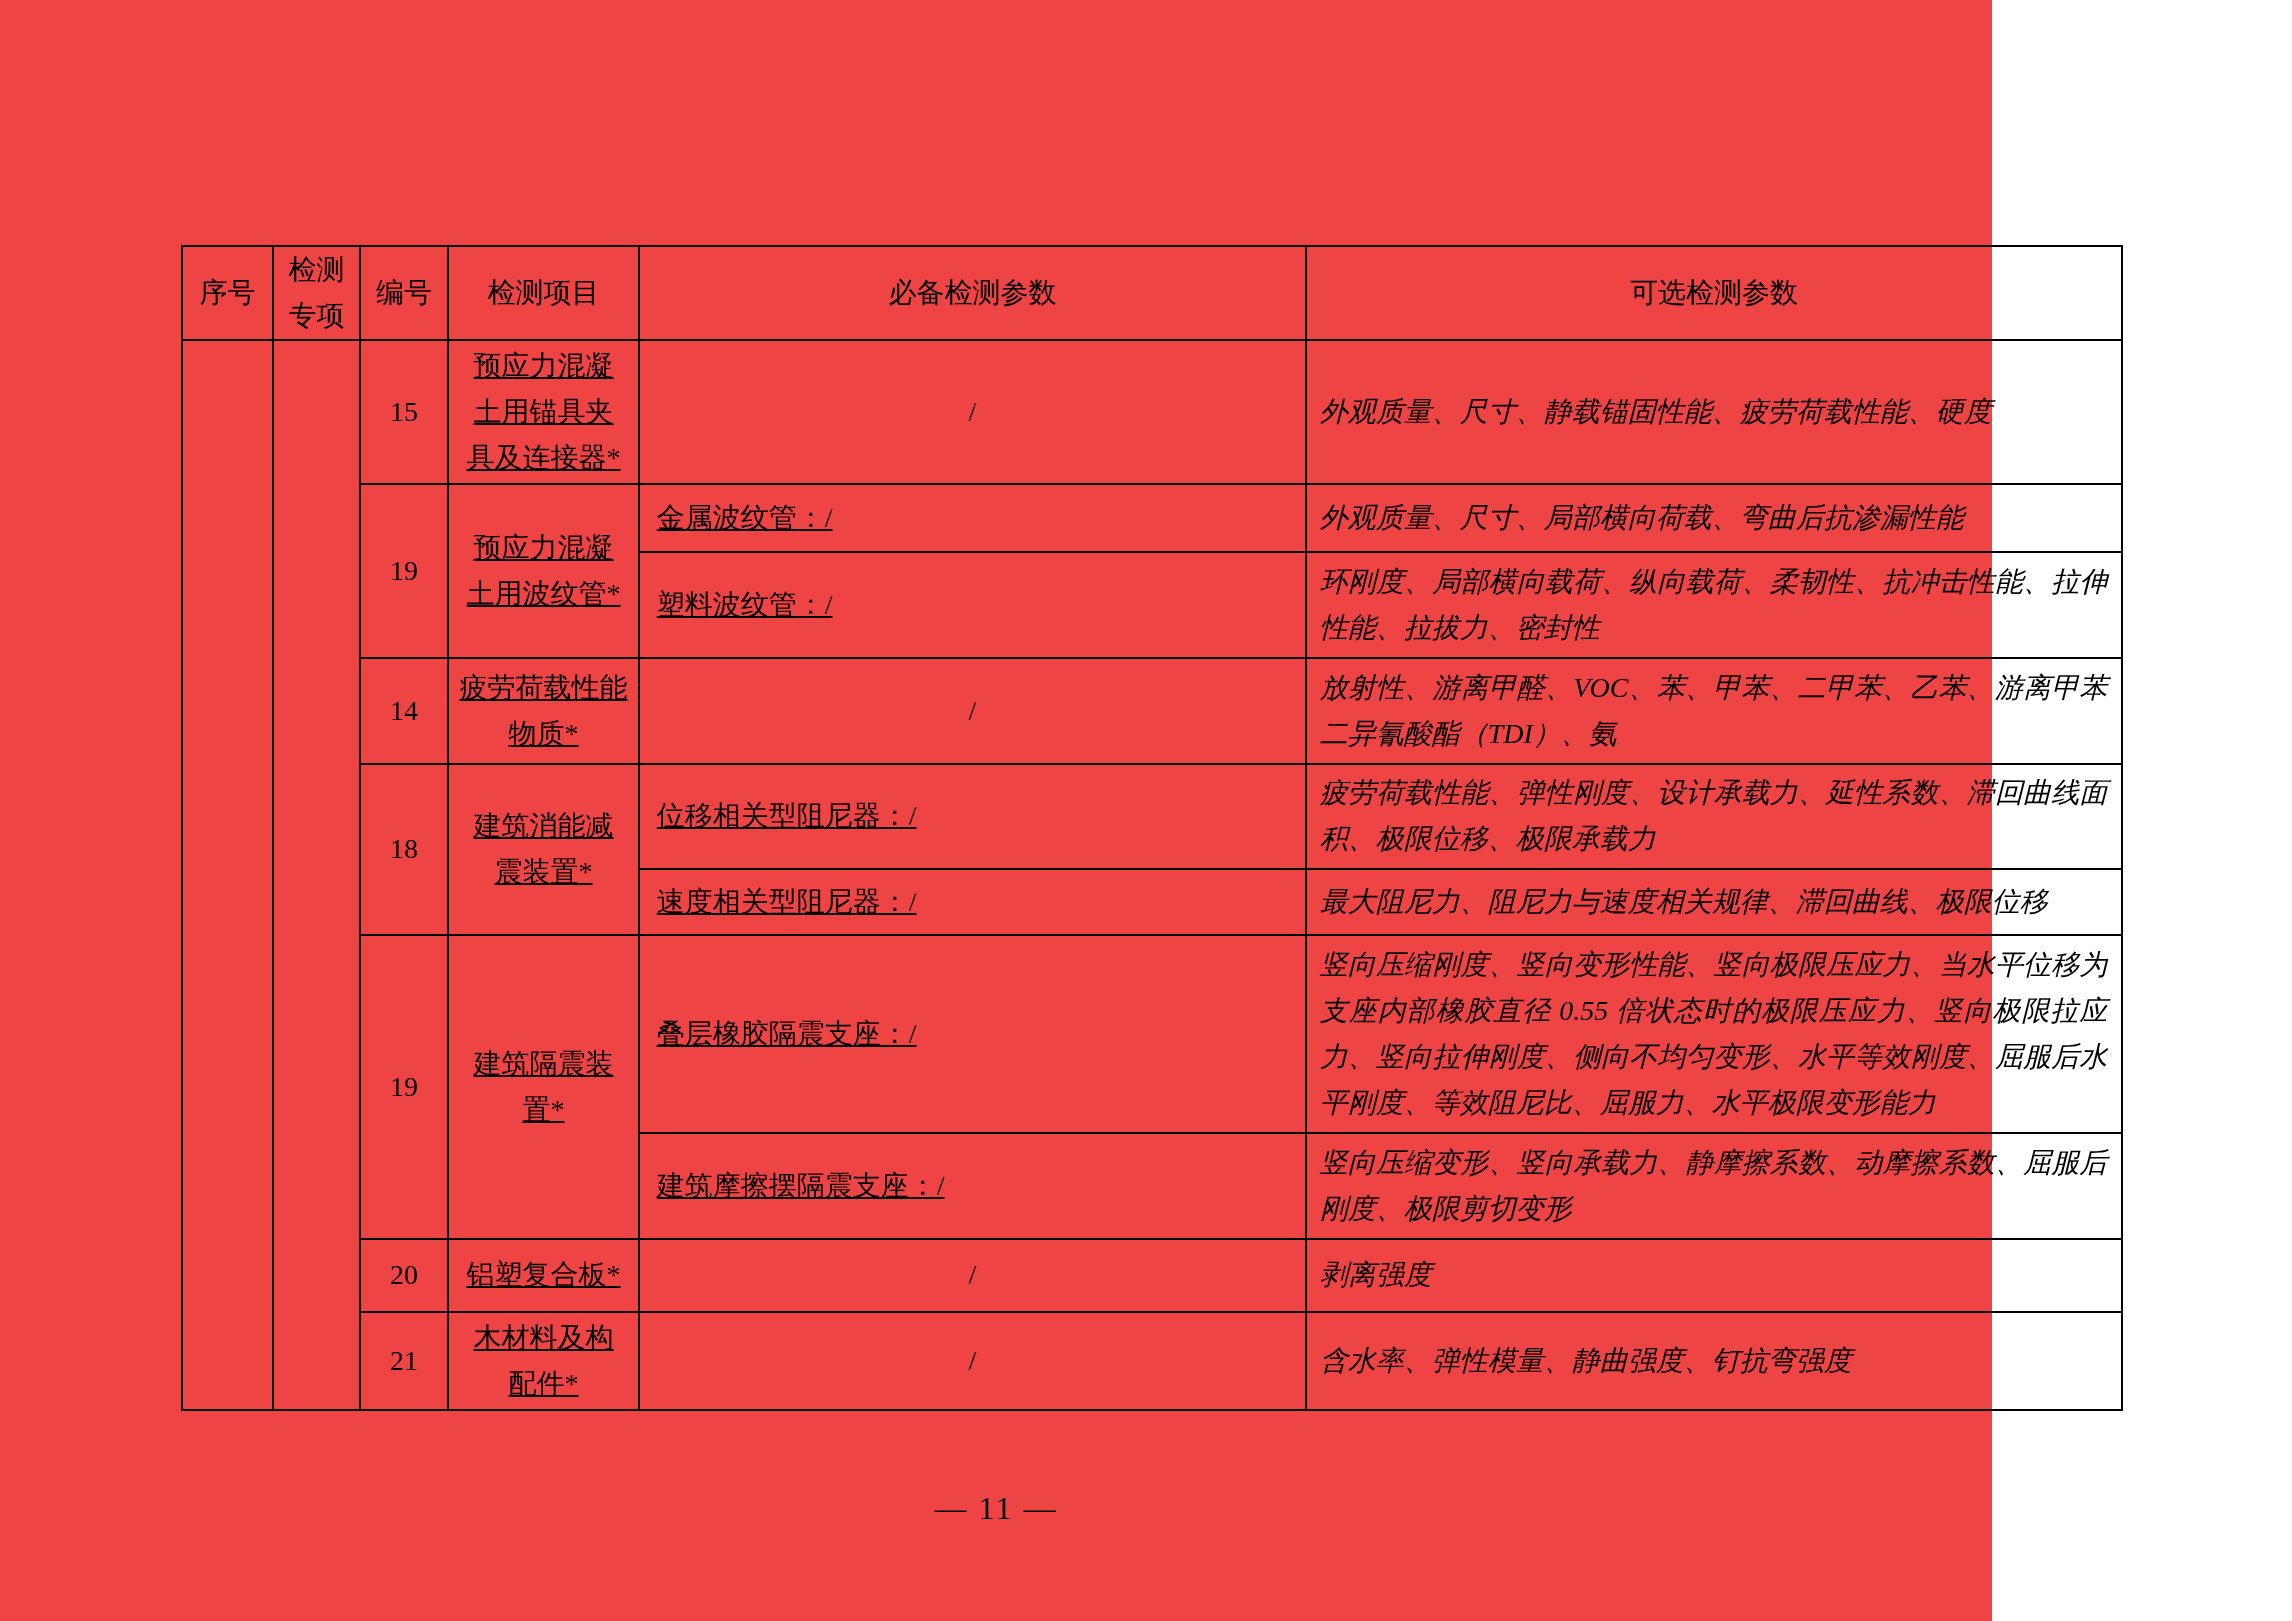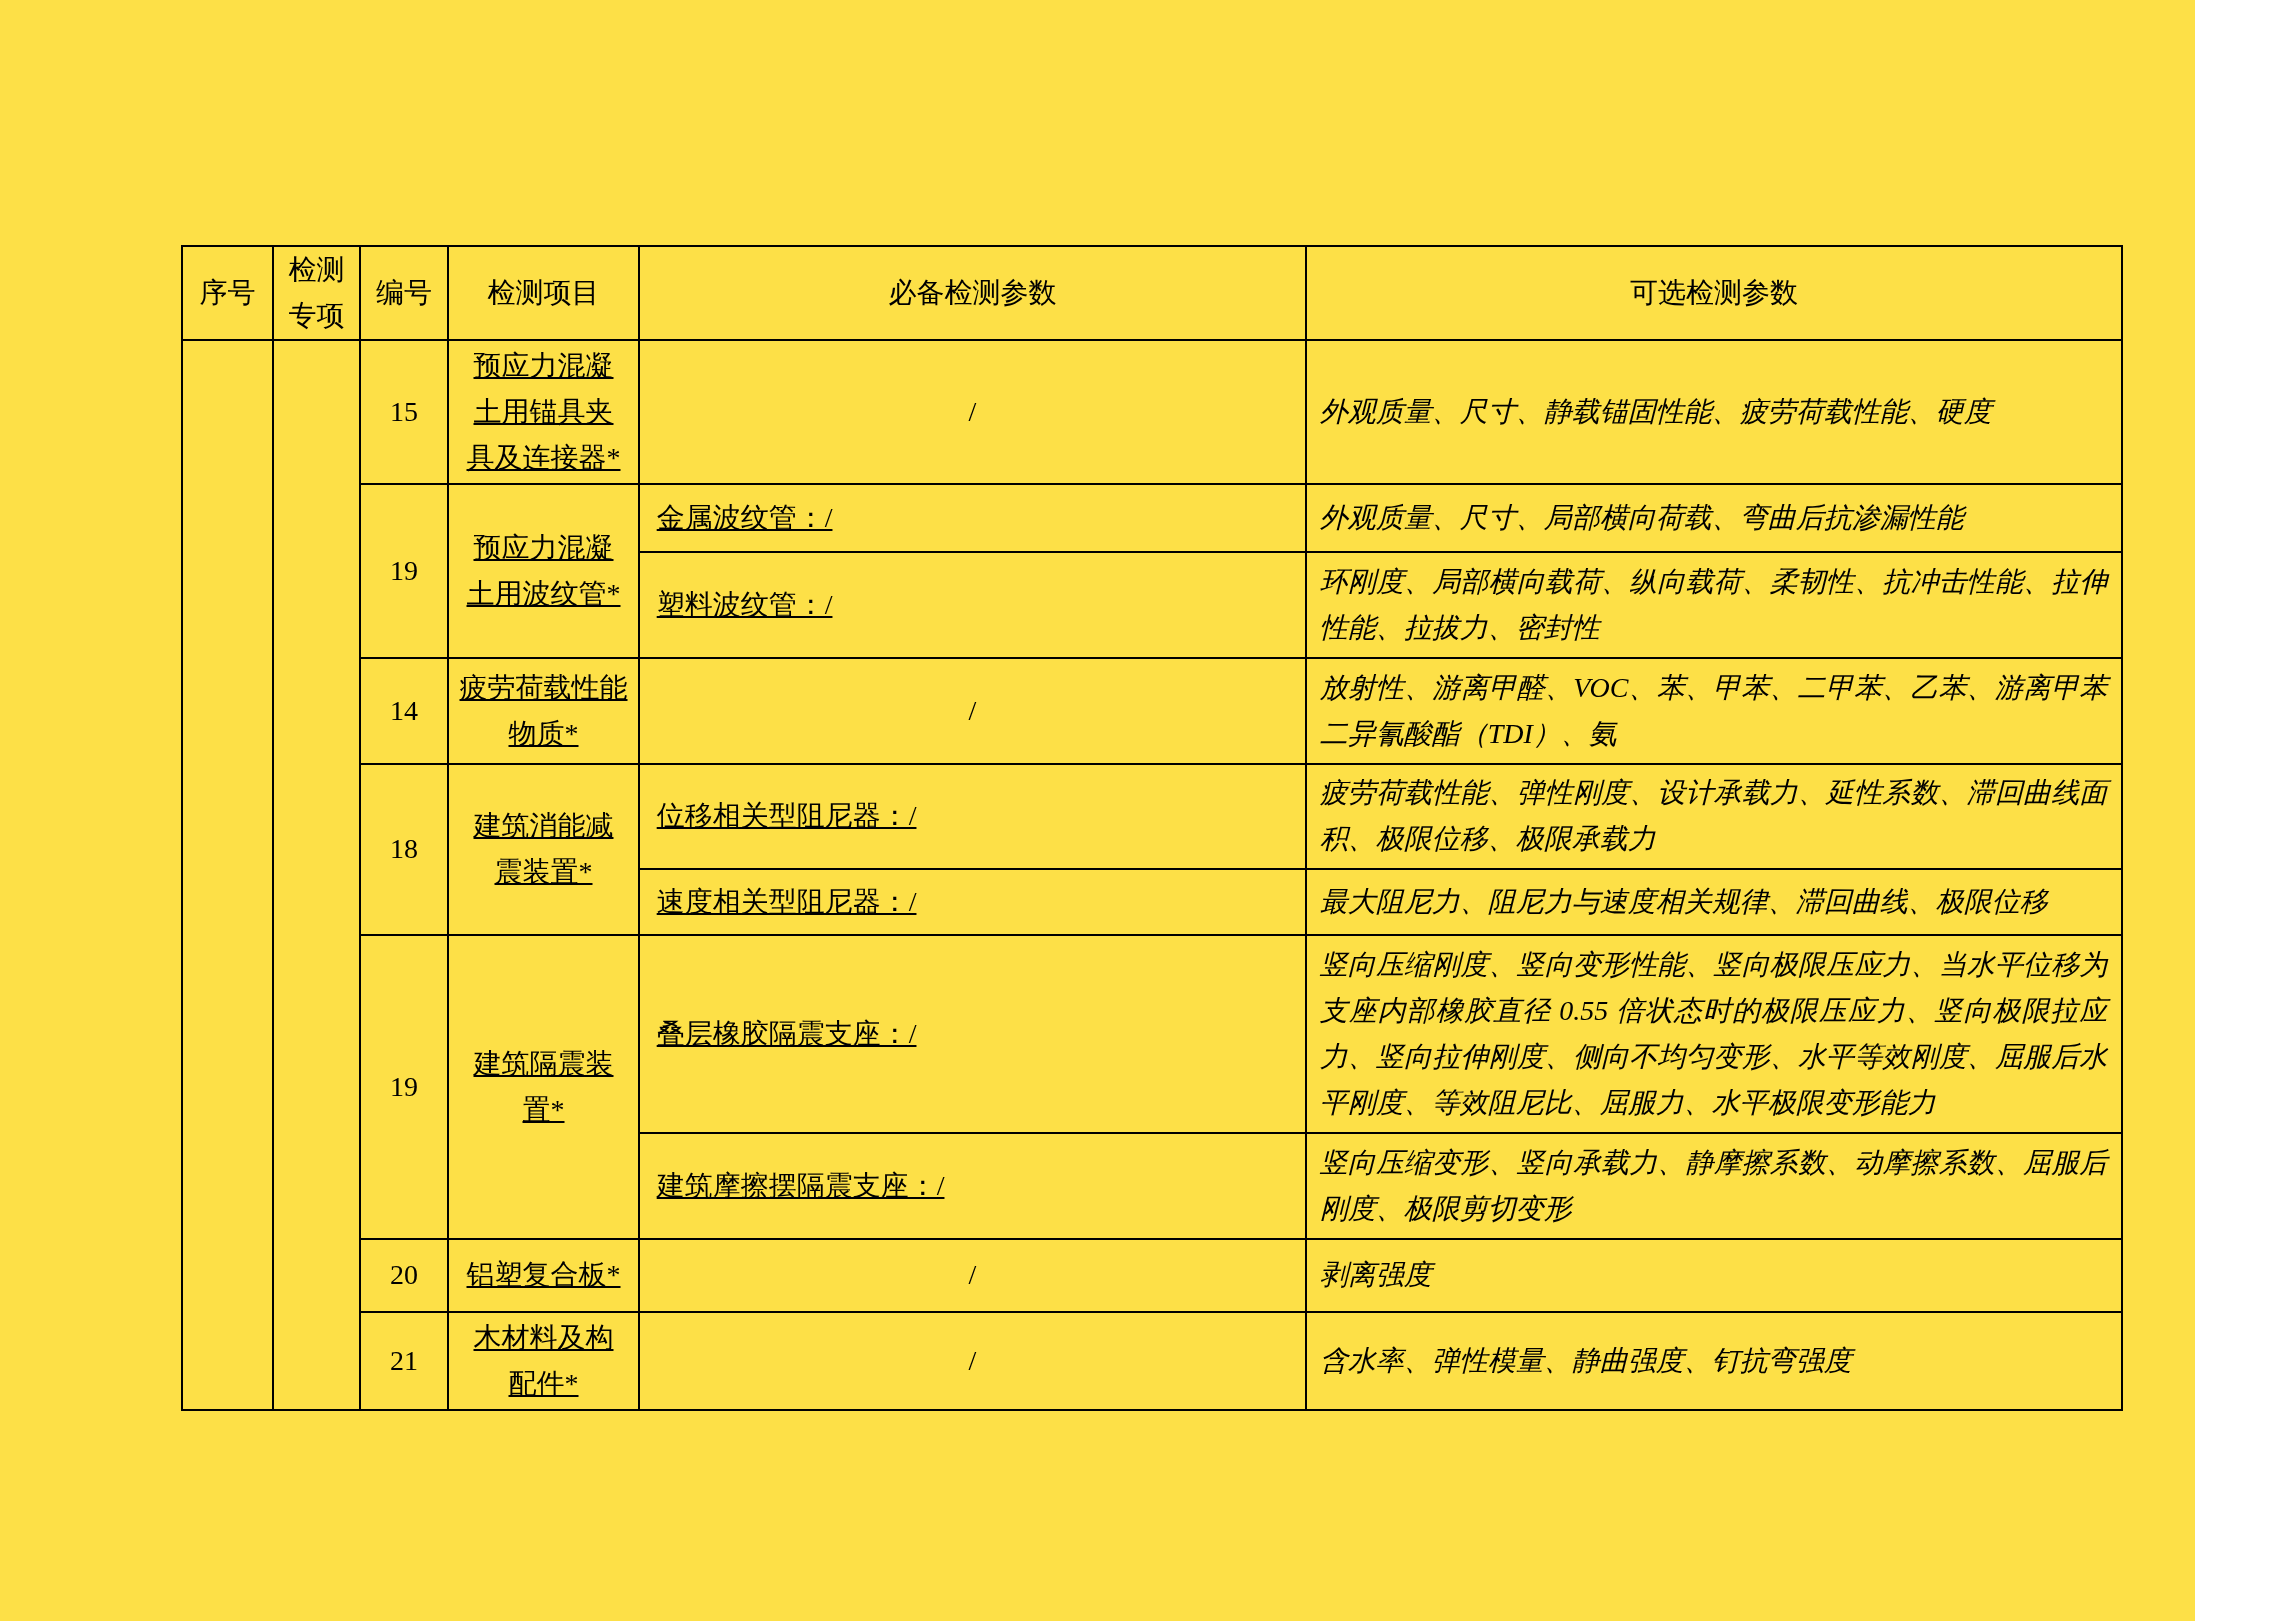--- a/index.html
+++ b/index.html
@@ -1,21 +1,21 @@
 <!DOCTYPE html>
 <html><head>
 <meta charset="utf-8">
 <style>
   * { margin: 0; padding: 0; box-sizing: border-box; }
   html, body { background: #ffffff; }
   .page {
     position: relative;
-    width: 2195px;
+    width: 1992px;
     height: 1621px;
-    background: #fde047;
+    background: #ef4444;
     color: #000000;
     font-family: "Liberation Serif", "DejaVu Serif", serif;
   }
   table.spec-table {
     position: absolute;
     left: 181px;
     top: 245px;
     width: 1942px;
     border-collapse: collapse;
     table-layout: fixed;
@@ -149,15 +149,16 @@
       <tr style="height:92px">
         <td class="center">21</td>
         <td class="center prewrap item-cell">木材料及构
 配件*</td>
         <td class="req-center">/</td>
         <td class="opt">含水率、弹性模量、静曲强度、钉抗弯强度</td>
       </tr>
     </tbody>
   </table>
 
+  <div class="page-number">— 11 —</div>
 
 </div>
 
 
 </body></html>

